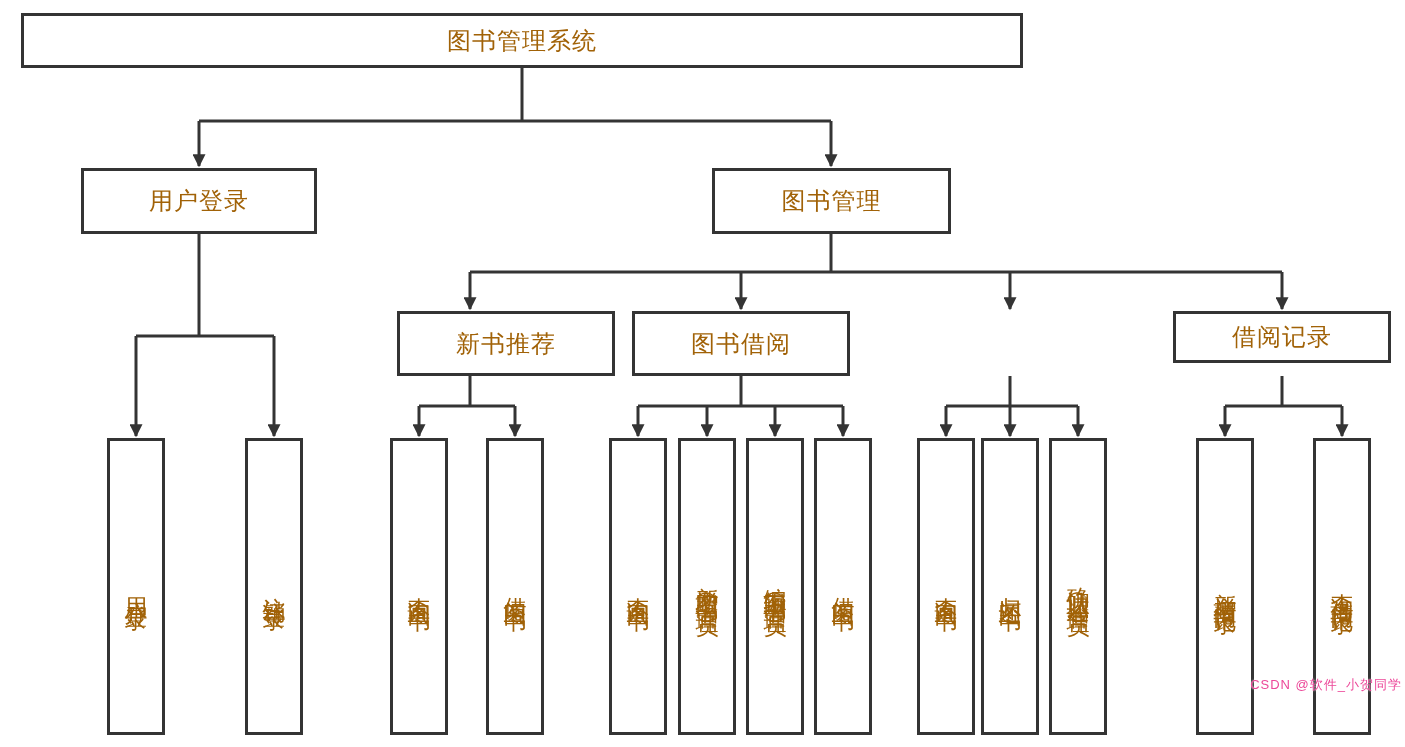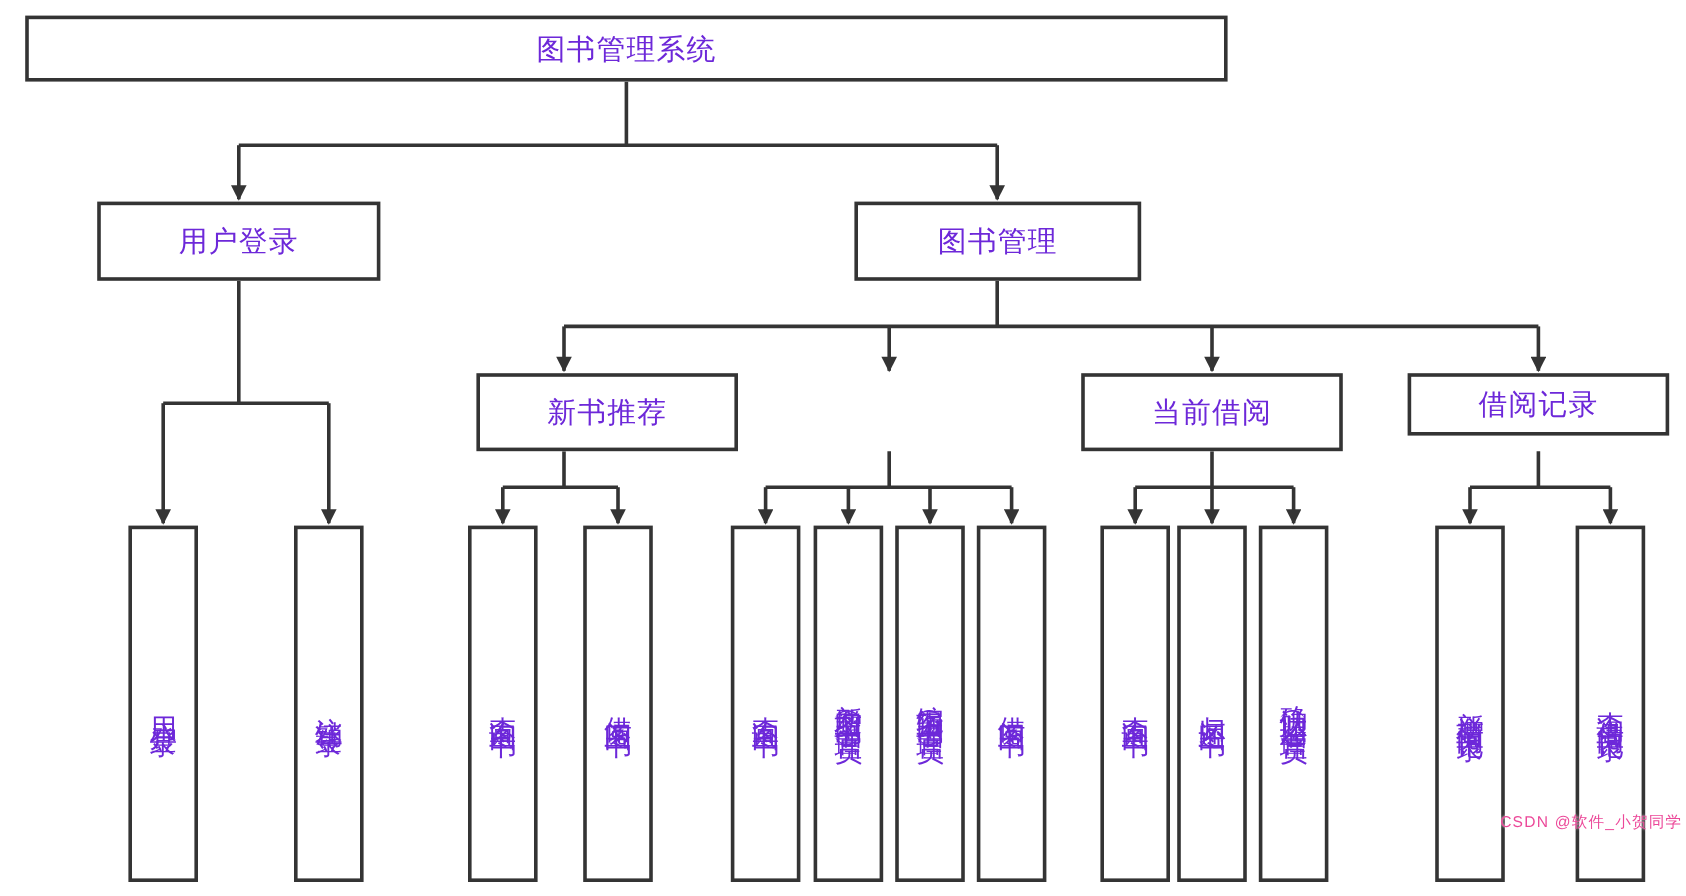--- a/index.html
+++ b/index.html
@@ -10,21 +10,21 @@
     font-family:"Liberation Sans", sans-serif;
     overflow:hidden;
   }
   #connectors{position:absolute;left:0;top:0;z-index:1;}
   .box{
     position:absolute;z-index:2;
     box-sizing:border-box;
     border:3px solid #343434;
     background:#ffffff;
     display:flex;align-items:center;justify-content:center;
-    color:#6d28d9;
+    color:#a16207;
   }
   .hbox{font-size:24px;letter-spacing:1px;}
   .vbox{font-size:23px;}
   .vbox .vtext{
     writing-mode:vertical-rl;
     line-height:1;
     letter-spacing:4px;
     white-space:nowrap;
   }
   .watermark{
@@ -91,22 +91,22 @@
   <div class="box hbox" style="left:81px;top:168px;width:236px;height:66px;">
     <span>用户登录</span>
   </div>
   <div class="box hbox" style="left:712px;top:168px;width:239px;height:66px;">
     <span>图书管理</span>
   </div>
 
   <div class="box hbox" style="left:361px;top:311px;width:218px;height:65px;margin-left:36px;">
     <span>新书推荐</span>
   </div>
-  <div class="box hbox" style="left:901px;top:311px;width:218px;height:65px;">
-    <span>当前借阅</span>
+  <div class="box hbox" style="left:632px;top:311px;width:218px;height:65px;">
+    <span>图书借阅</span>
   </div>
   <div class="box hbox" style="left:1173px;top:311px;width:218px;height:52px;">
     <span>借阅记录</span>
   </div>
 
   <div class="box vbox" style="left:107px;top:438px;width:58px;height:297px;">
     <span class="vtext">用户登录</span>
   </div>
   <div class="box vbox" style="left:245px;top:438px;width:58px;height:297px;">
     <span class="vtext">注销登录</span>

